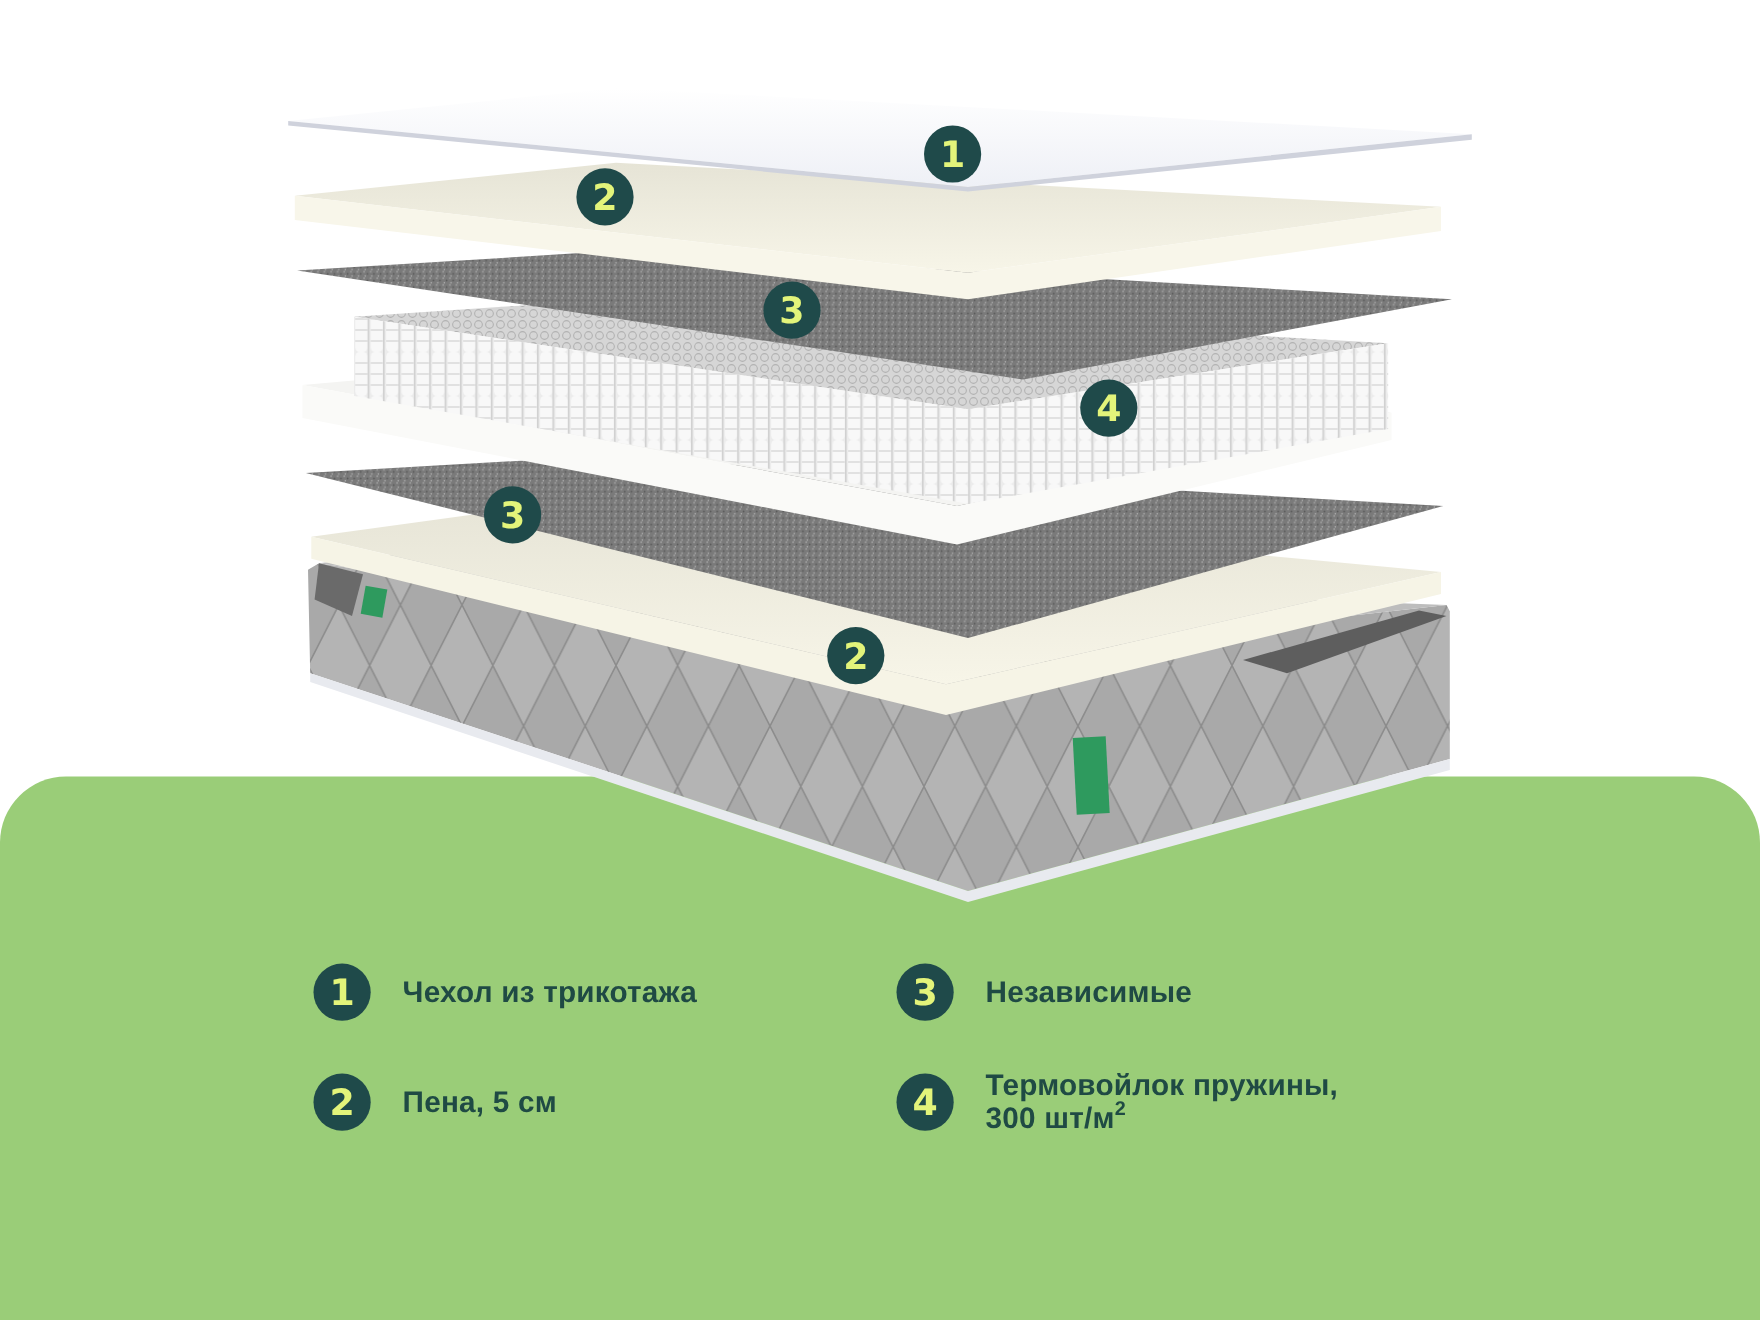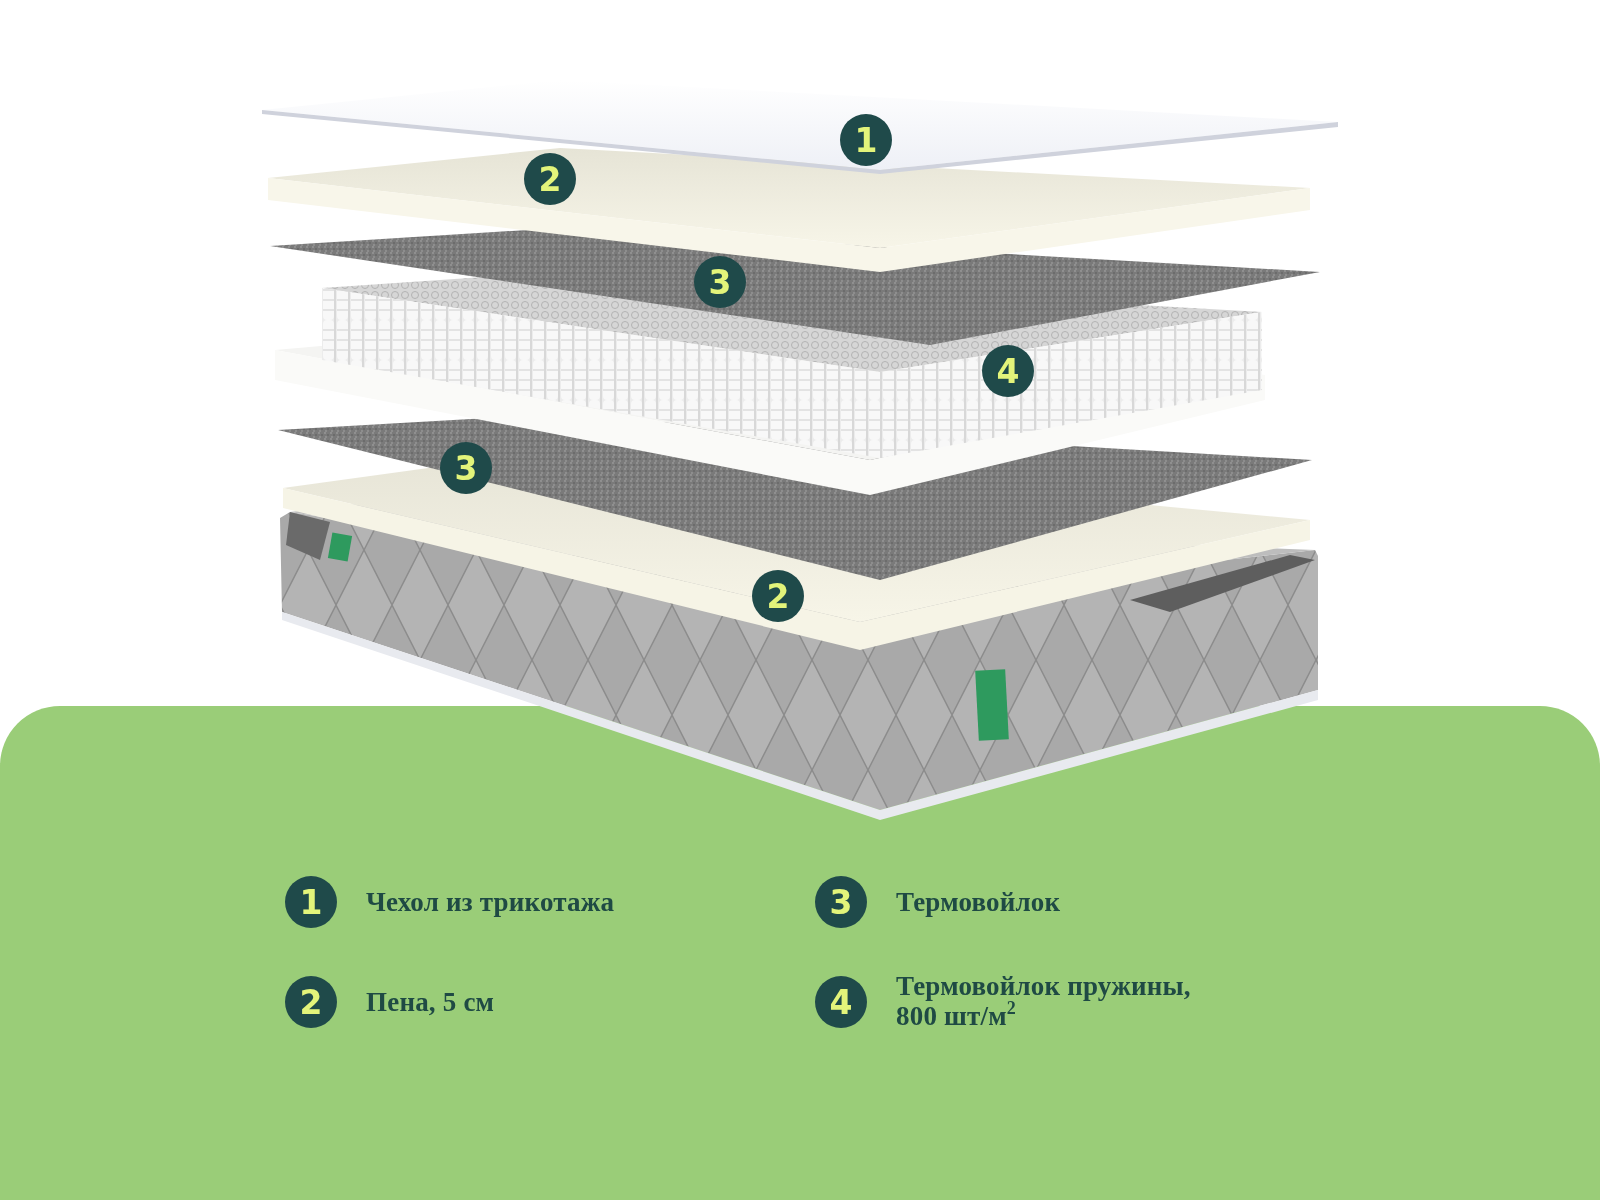--- a/index.html
+++ b/index.html
@@ -21,21 +21,21 @@
     font-weight: bold; font-size: 33px; line-height: 1;
     font-family: "DejaVu Sans", sans-serif;
   }
   .legend {
     position: absolute; left: 0; top: 0; width: 1600px; height: 1200px; pointer-events: none;
   }
   .legend-item { position: absolute; display: flex; align-items: flex-start; pointer-events: auto; }
   .legend-item .badge { position: static; flex: 0 0 auto; }
   .legend-text {
     margin-left: 29px; font-size: 27px; font-weight: bold; line-height: 30px;
-    font-family: Liberation Serif, serif; letter-spacing: 0.2px;
+    font-family: Liberation Sans, sans-serif; letter-spacing: 0.2px;
   }
   .legend-text sup { font-size: 18px; vertical-align: top; line-height: 18px; position: relative; top: -2px; }
 </style>
 </head>
 <body>
 
 <div class="green-panel" style="background:#9ACD78"></div>
 
 <svg class="illustration" viewBox="0 0 1600 830" xmlns="http://www.w3.org/2000/svg">
   <defs>
@@ -129,22 +129,22 @@
   <div class="legend-item" style="left:285px;top:876px;">
     <div class="badge" style="background:#1F4A4A;color:#E3F47A;">1</div>
     <div class="legend-text" style="color:#1F4A44;margin-top:11px;">Чехол из трикотажа</div>
   </div>
   <div class="legend-item" style="left:285px;top:976px;">
     <div class="badge" style="background:#1F4A4A;color:#E3F47A;">2</div>
     <div class="legend-text" style="color:#1F4A44;margin-top:11px;">Пена, 5 см</div>
   </div>
   <div class="legend-item" style="left:815px;top:876px;">
     <div class="badge" style="background:#1F4A4A;color:#E3F47A;">3</div>
-    <div class="legend-text" style="color:#1F4A44;margin-top:11px;">Термовойлок</div>
+    <div class="legend-text" style="color:#1F4A44;margin-top:11px;">Независимые</div>
   </div>
   <div class="legend-item" style="left:815px;top:976px;">
     <div class="badge" style="background:#1F4A4A;color:#E3F47A;">4</div>
     <div class="legend-text" style="color:#1F4A44;margin-top:-5px;">
       <div>Термовойлок пружины,</div>
-      <div><span>800 шт/м</span><sup>2</sup></div>
+      <div><span>300 шт/м</span><sup>2</sup></div>
     </div>
   </div>
 </div>
 
 </body></html>

